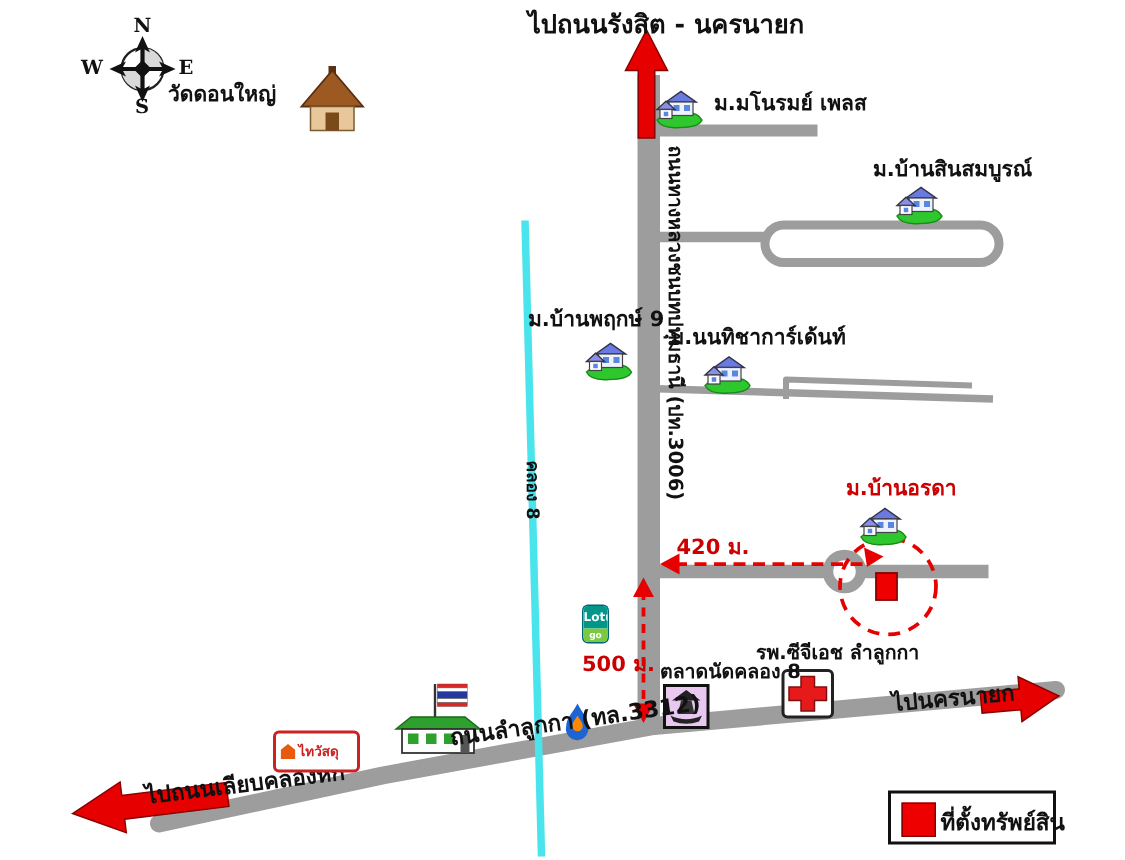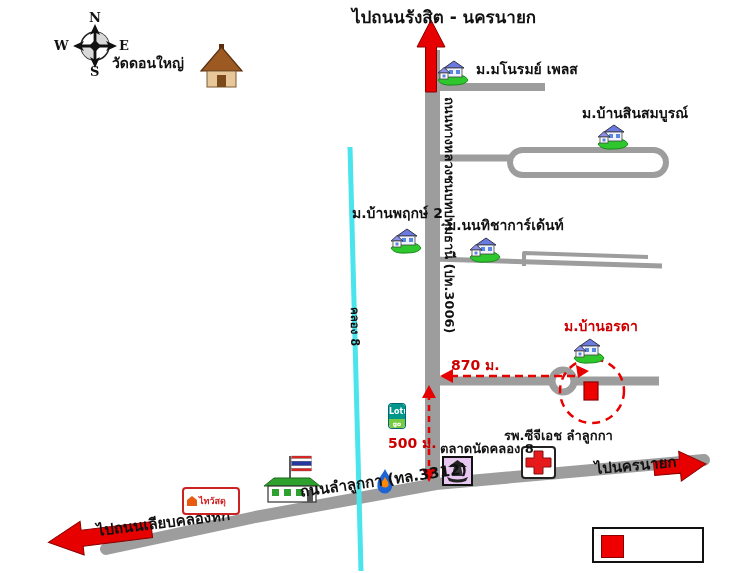--- a/index.html
+++ b/index.html
@@ -151,36 +151,37 @@
   <span class="lbl fs15" style="left:96px;top:523px;transform:rotate(-7deg);transform-origin:0 0;">ไปถนนเลียบคลองหก</span>
   <span class="lbl fs15" style="left:594px;top:461px;transform:rotate(-5deg);transform-origin:0 0;">ไปนครนายก</span>
 
   <span class="lbl fs13 rot90" style="left:456px;top:97px;">ถนนทางหลวงชนบทปทุมธานี (ปท.3006)</span>
   <span class="lbl fs15" style="left:299px;top:484px;transform:rotate(-8deg);transform-origin:0 0;">ถนนลำลูกกา (ทล.3312)</span>
   <span class="lbl fs11 rot90" style="left:361px;top:307px;">คลอง 8</span>
 
   <span class="lbl fs14" style="left:112px;top:56px;">วัดดอนใหญ่</span>
   <span class="lbl fs14" style="left:476px;top:62px;">ม.มโนรมย์ เพลส</span>
   <span class="lbl fs14" style="left:566px;top:106px;margin-left:16px;">ม.บ้านสินสมบูรณ์</span>
-  <span class="lbl fs14" style="left:352px;top:206px;">ม.บ้านพฤกษ์ 2</span>
+  <span class="lbl fs14" style="left:352px;top:206px;">ม.บ้านพฤกษ์ 9</span>
   <span class="lbl fs14" style="left:447px;top:218px;">ม.นนทิชาการ์เด้นท์</span>
   <span class="lbl fs14 red" style="left:564px;top:319px;">ม.บ้านอรดา</span>
   <span class="lbl fs13" style="left:440px;top:442px;">ตลาดนัดคลอง 8</span>
   <span class="lbl fs13" style="left:504px;top:429px;">รพ.ซีจีเอช ลำลูกกา</span>
 
-  <span class="lbl fs14 red" style="left:451px;top:358px;">870 ม.</span>
+  <span class="lbl fs14 red" style="left:451px;top:358px;">420 ม.</span>
   <span class="lbl fs14 red" style="left:388px;top:436px;">500 ม.</span>
 
   <div class="lotus">
     <div class="top">Lotus's</div>
     <div class="bottom">go fresh</div>
   </div>
 
   <div class="watsadu">
     <div class="house"></div>
     <span class="txt">ไทวัสดุ</span>
   </div>
 
   <div class="legend-box">
     <div class="legend-swatch"></div>
+    <span class="legend-text">ที่ตั้งทรัพย์สิน</span>
   </div>
 
 </div>
 
 </body></html>

